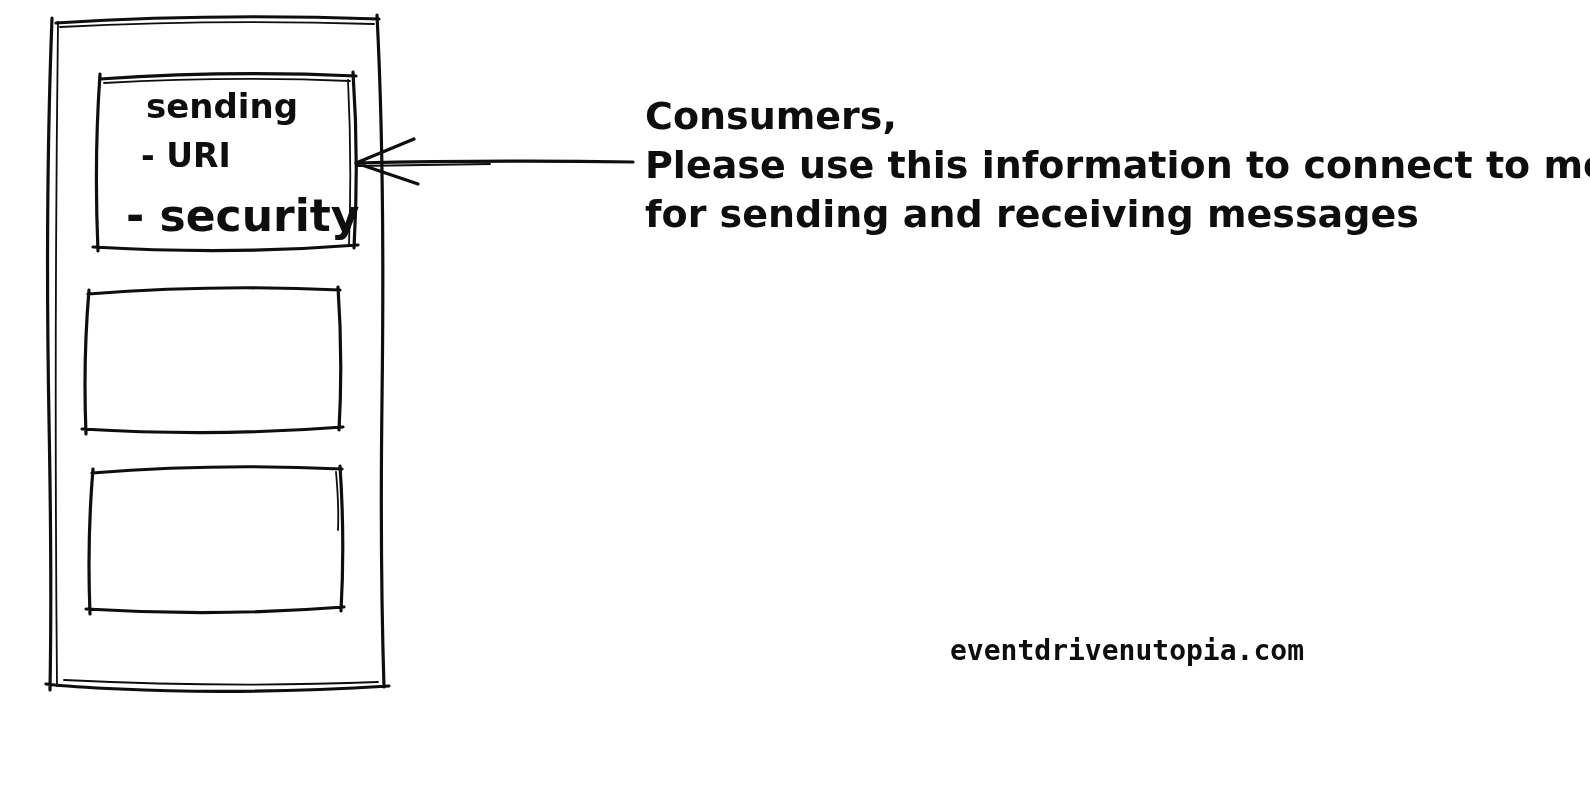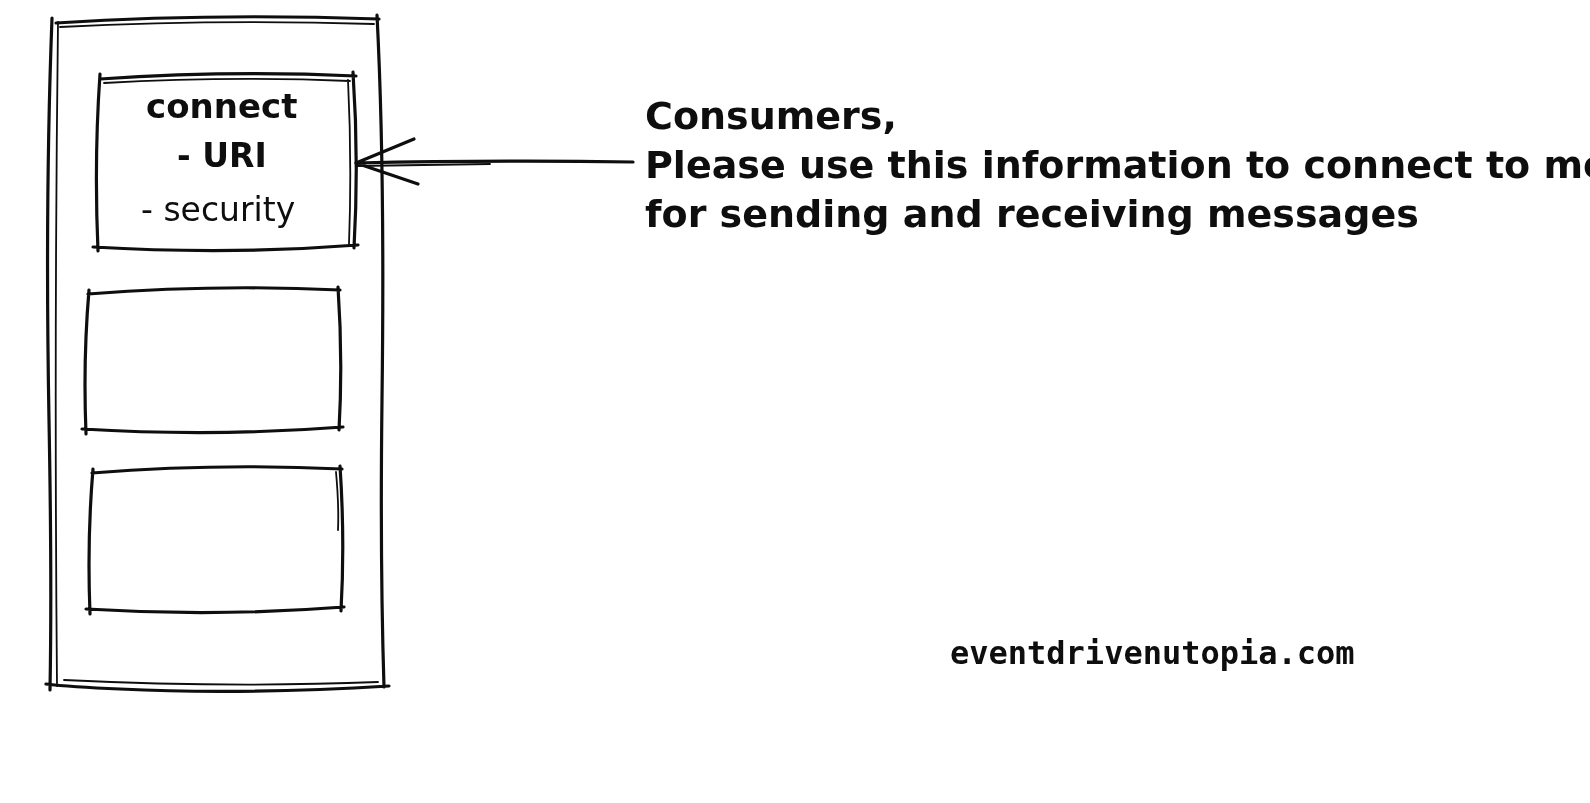--- a/index.html
+++ b/index.html
@@ -14,29 +14,29 @@
     color: var(--ink);
   }
   svg.sketch { position: absolute; left: 0; top: 0; width: 1590px; height: 803px; }
   .ink { stroke: var(--ink); fill: none; stroke-linecap: round; stroke-linejoin: round; }
   .w3 { stroke-width: 3.2px; }
   .w2 { stroke-width: 1.8px; }
 
   .abs { position: absolute; white-space: nowrap; }
 
   .servers-title   { left: 146px; top: 86px;  font-size: 34px; font-weight: 600; }
-  .servers-item-0  { left: 141px; top: 136px; font-size: 33px; font-weight: 600; margin-left: 36px; }
-  .servers-item-1  { left: 141px; top: 190px; font-size: 33px; font-weight: 400; }
+  .servers-item-0  { left: 141px; top: 136px; font-size: 33px; font-weight: 600; }
+  .servers-item-1  { left: 126px; top: 190px; font-size: 44px; font-weight: 700; }
 
   .annotation { left: 645px; top: 92px; font-size: 38px; font-weight: 600; line-height: 49px; }
 
   .watermark {
     left: 950px; top: 634px;
     font-family: "DejaVu Sans Mono", "Liberation Mono", monospace;
-    font-size: 32px; font-weight: 600;
+    font-size: 28px; font-weight: 600;
   }
   .file-label { left: 26px; top: 730px; font-size: 42px; font-weight: 600; }
 </style>
 </head>
 <body>
 
 <div class="canvas">
 
   <svg class="sketch" viewBox="0 0 1590 803" xmlns="http://www.w3.org/2000/svg">
 
@@ -65,21 +65,21 @@
          M 344 607 Q 216 617 86 609
          M 93 469 Q 87 540 90 614"></path>
     <path class="ink w2" d="M 336 472 Q 339 505 338 530"></path>
 
     <path class="ink w3" d="M 633 162 Q 500 160 356 163
          M 356 163 L 414 139
          M 356 163 L 418 184"></path>
     <path class="ink w2" d="M 357 166 Q 430 165 490 164"></path>
   </svg>
 
-  <div class="abs servers-title">connect</div>
+  <div class="abs servers-title">sending</div>
   <div class="abs servers-item-0">- URI</div>
   <div class="abs servers-item-1">- security</div>
 
   <div class="abs annotation">
     <div>Consumers,</div>
     <div>Please use this information to connect to me</div>
     <div>for sending and receiving messages</div>
   </div>
 
   <div class="abs watermark">eventdrivenutopia.com</div>

